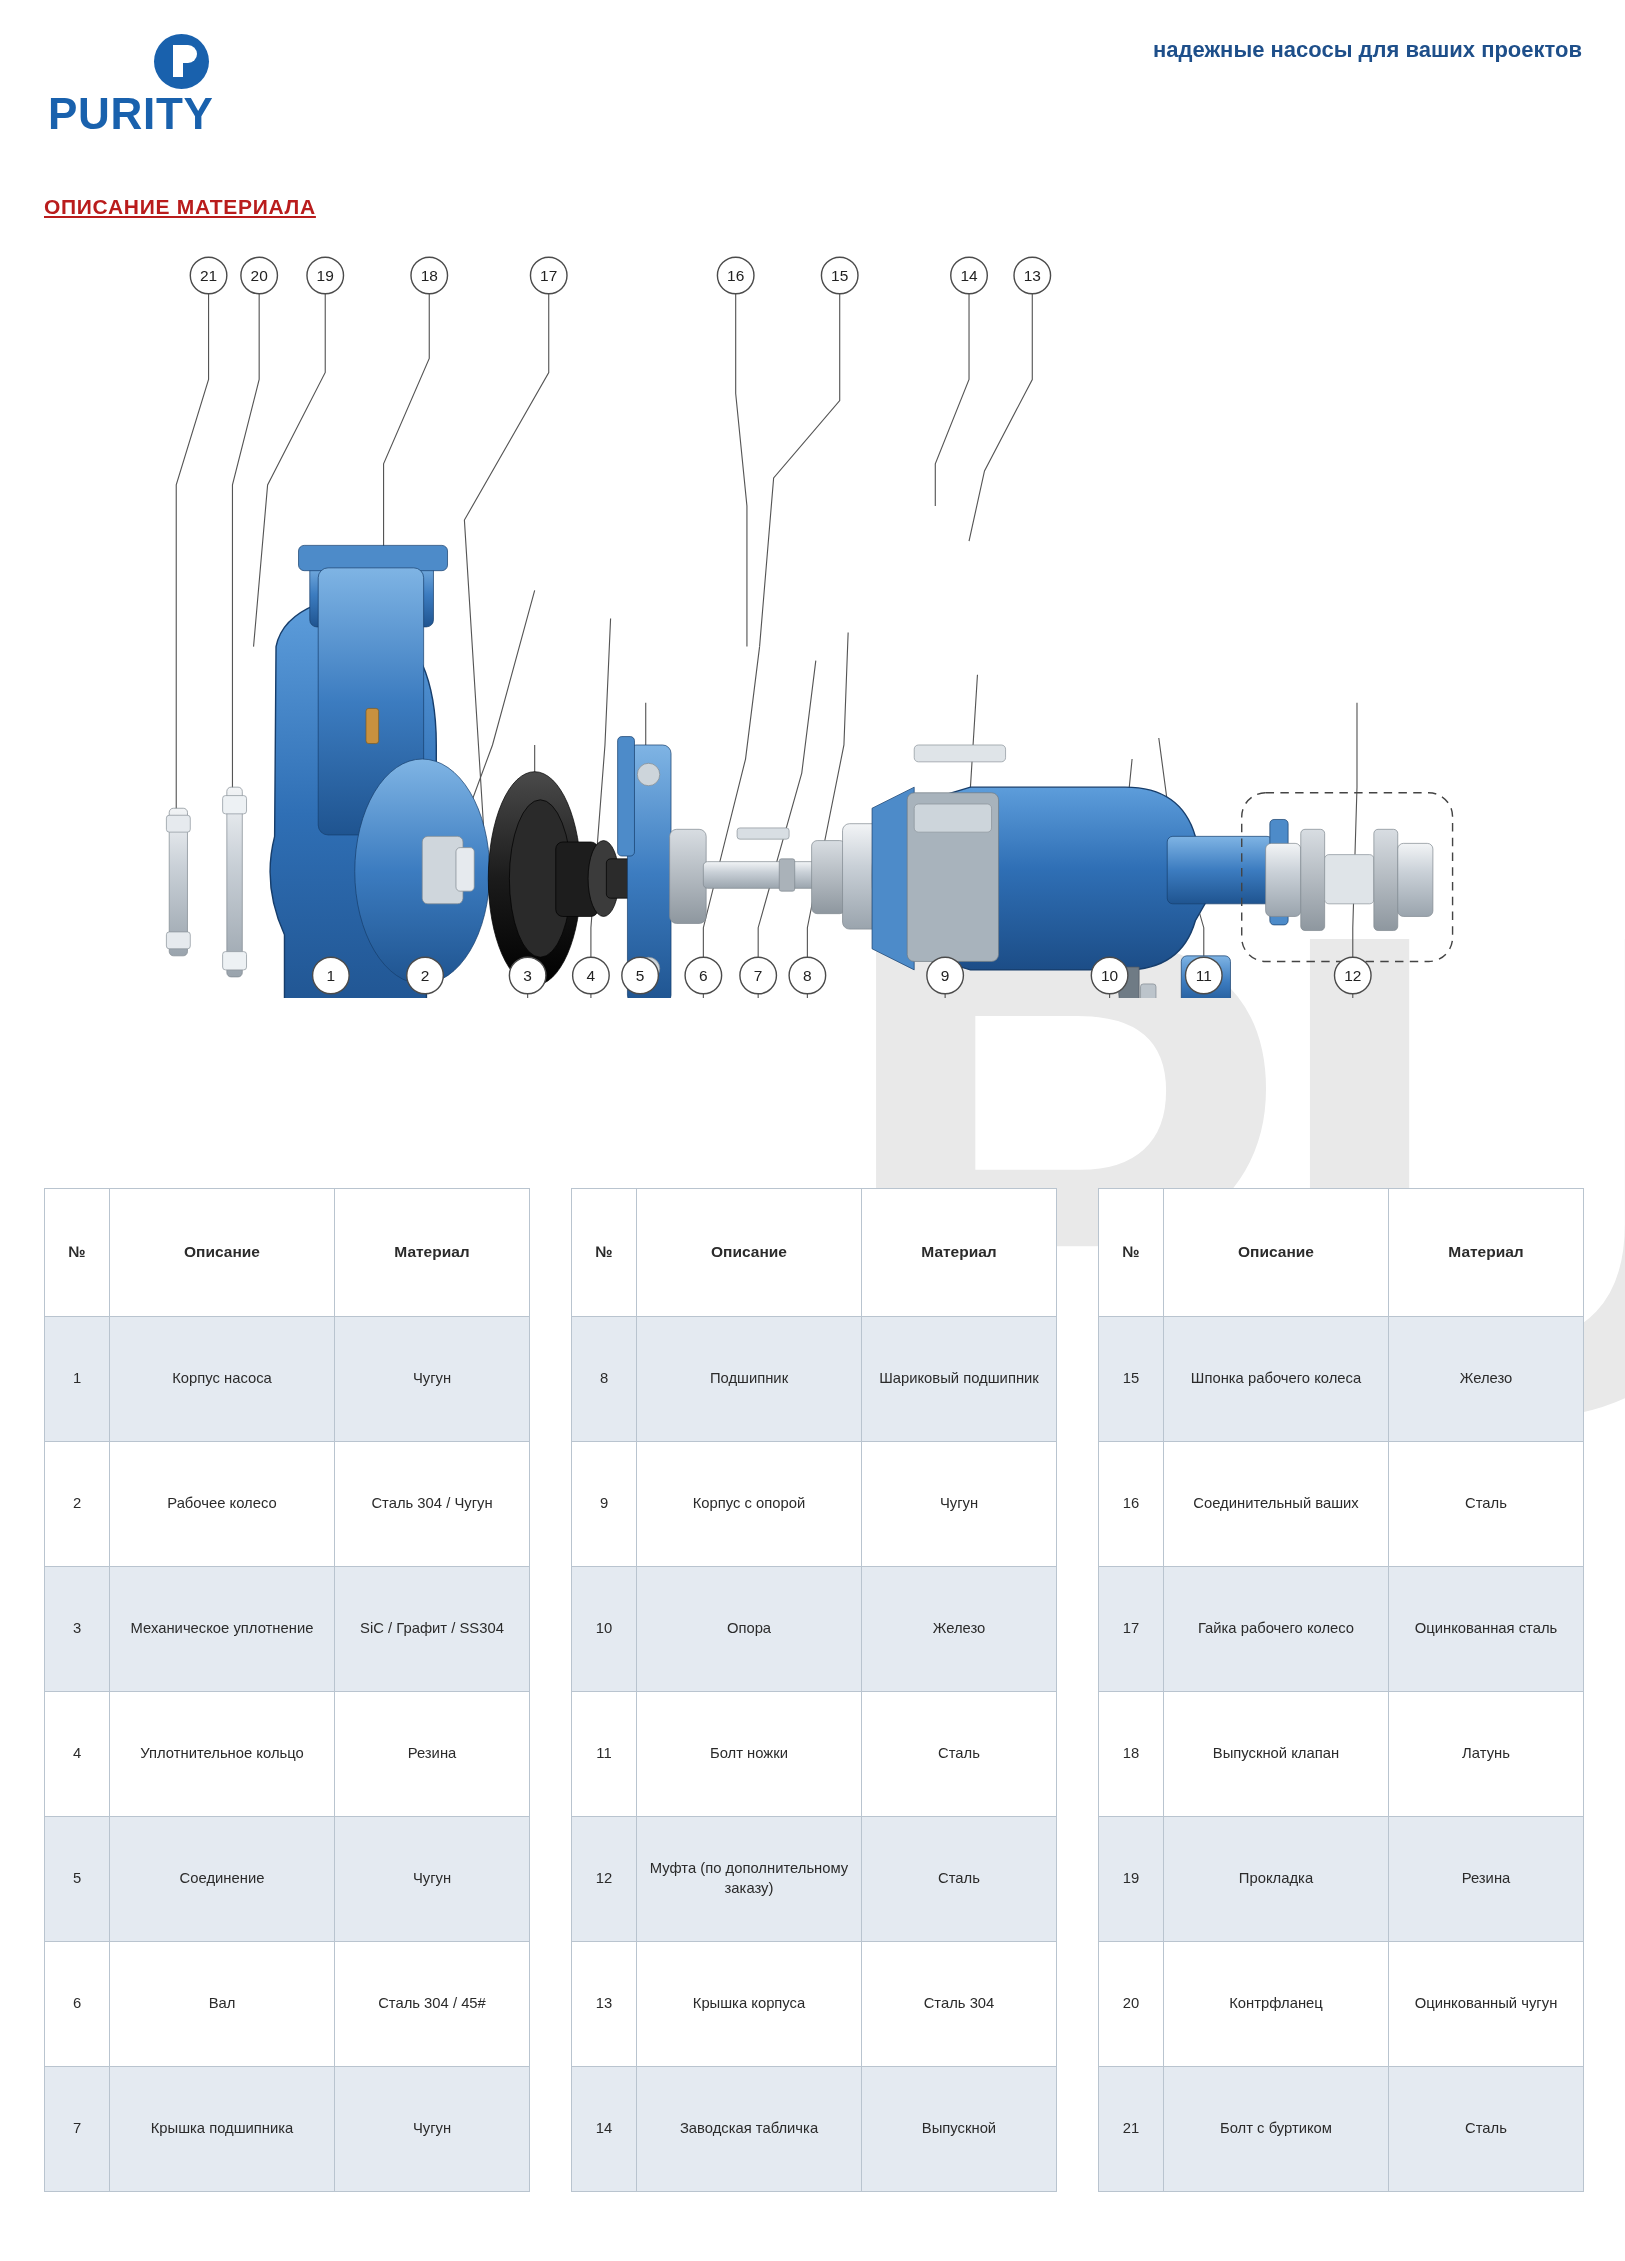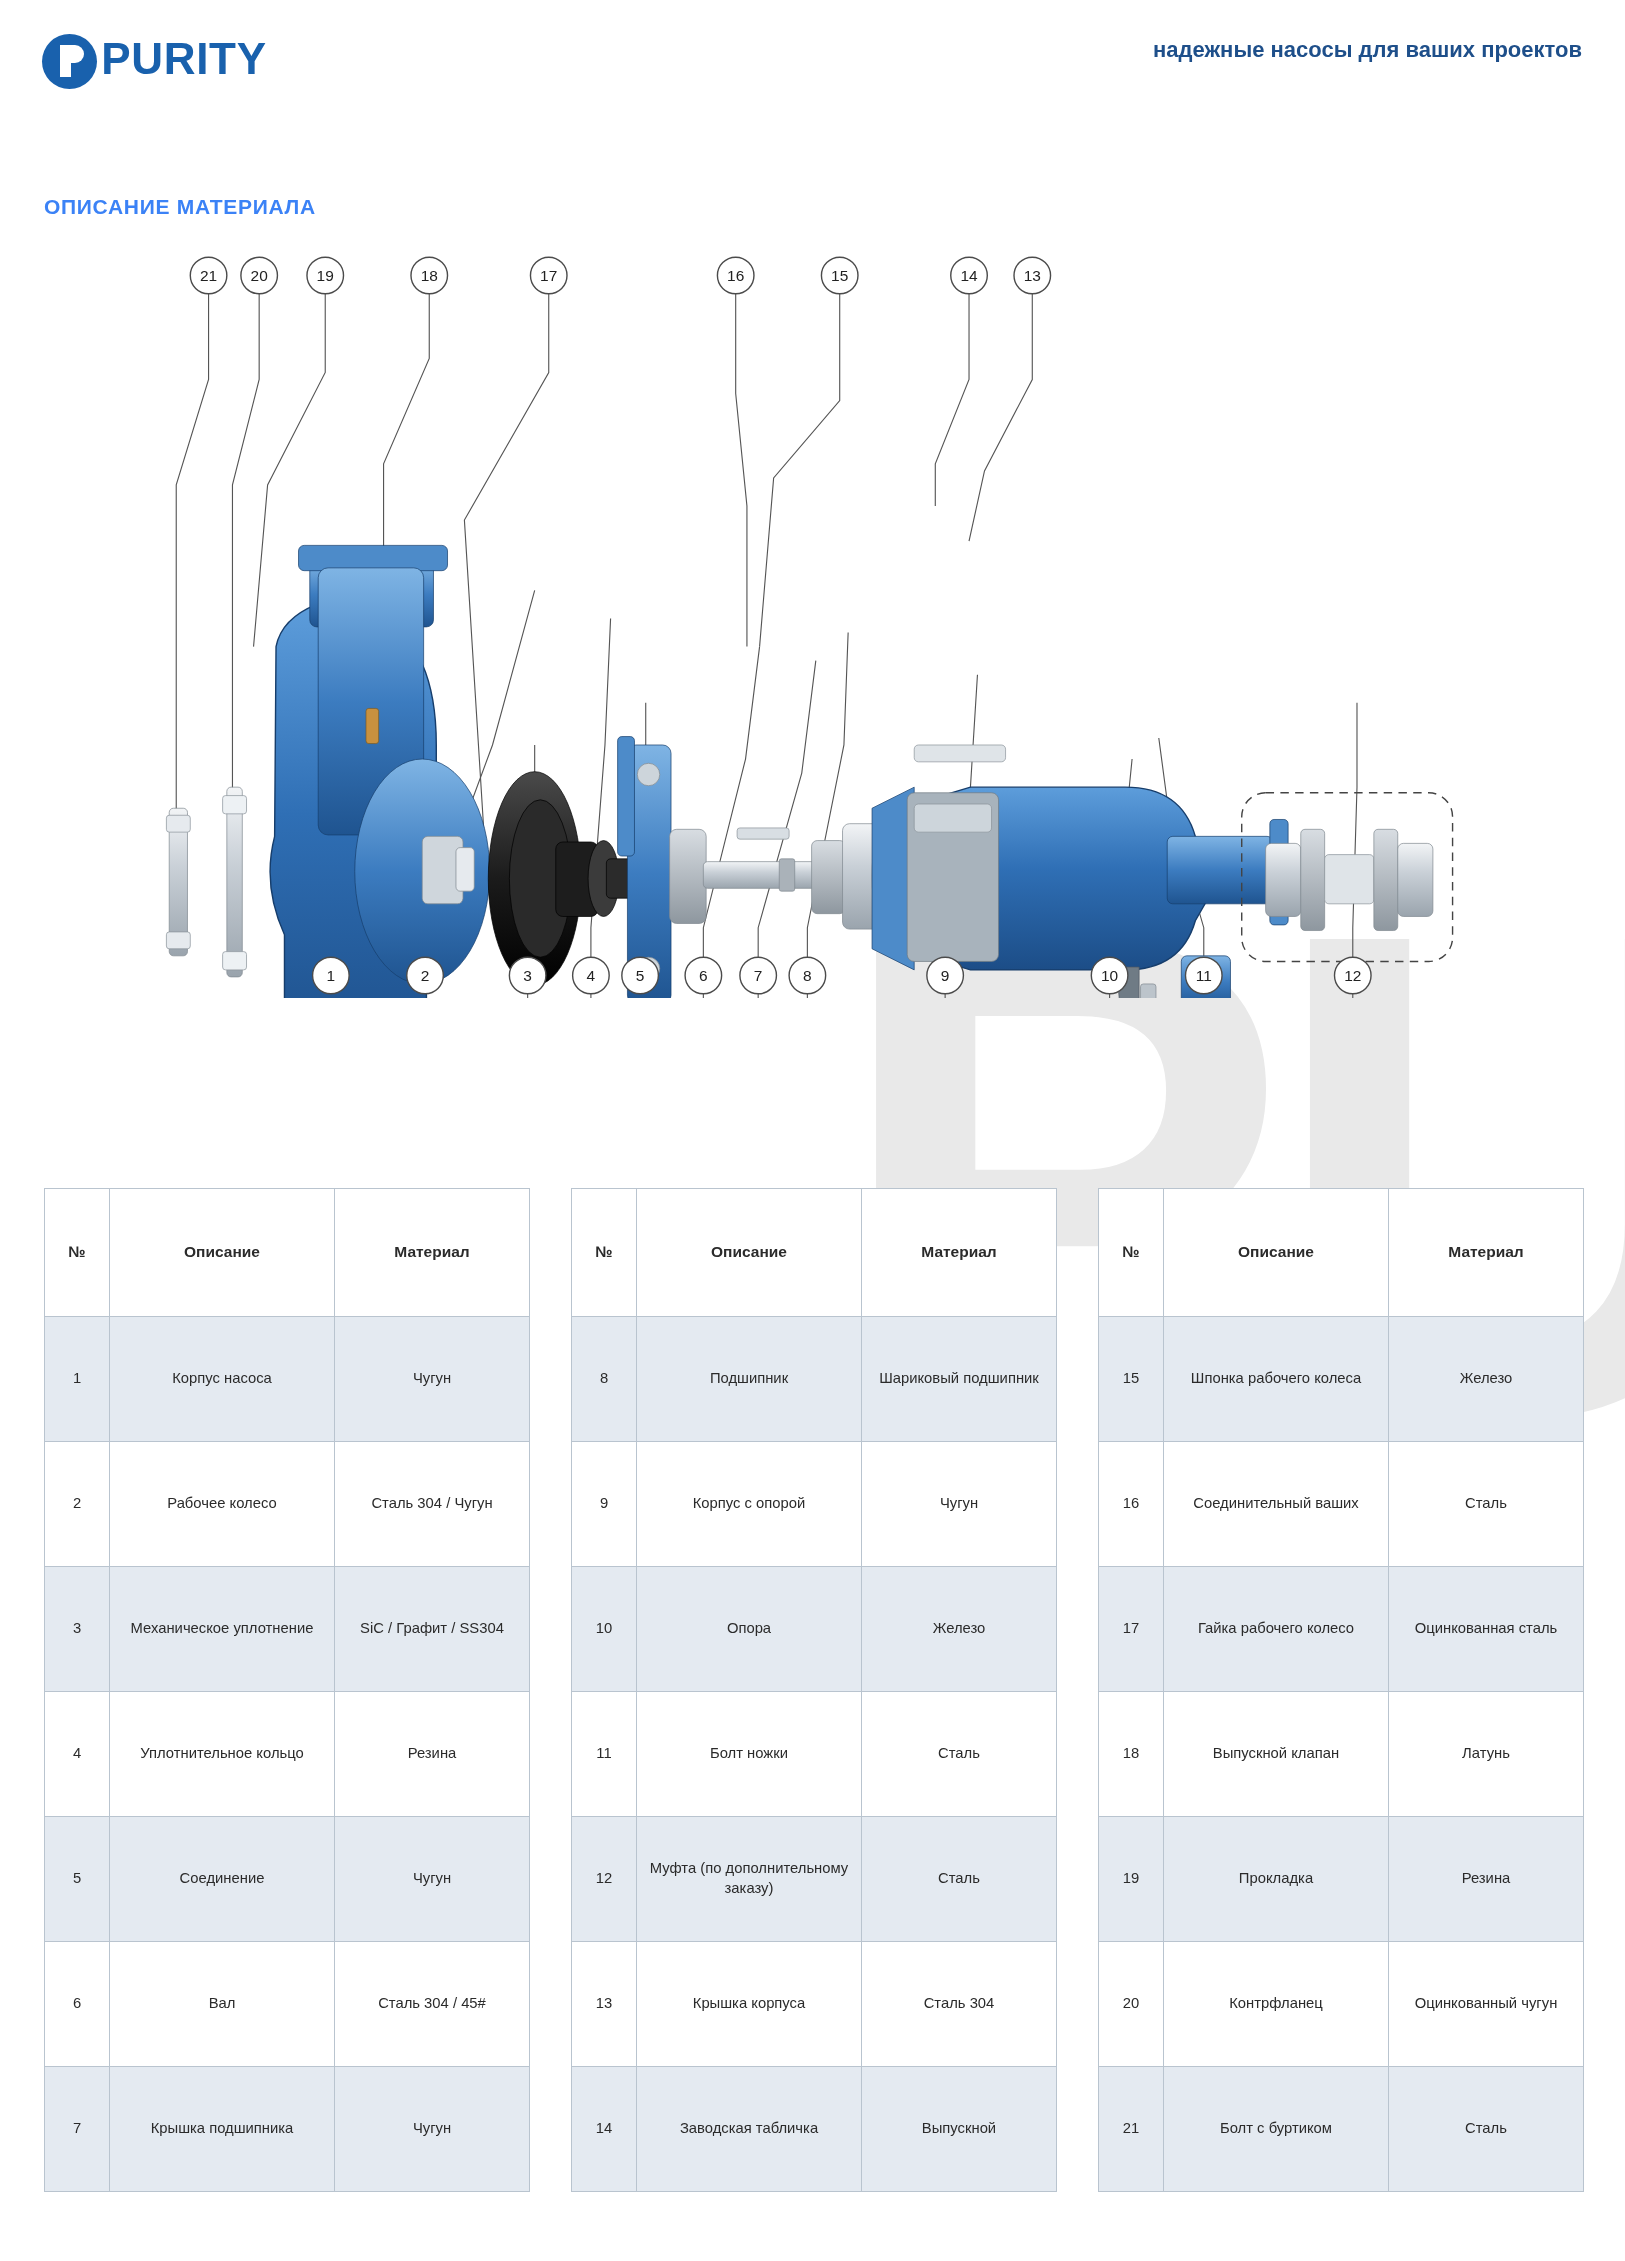--- a/index.html
+++ b/index.html
@@ -37,24 +37,25 @@
   
   .header {
     position: absolute;
     left: 0; top: 0;
     width: 1626px;
     height: 127px;
     z-index: 4;
   }
   .logo {
     position: absolute;
-    left: 42px;
+    left: 48px;
     top: 34px;
     display: flex;
-    align-items: flex-start;
+    align-items: flex-end;
+    flex-direction: column;
   }
   .logo-mark {
     width: 55px;
     height: 55px;
     border-radius: 50%;
     background: #1961ad;
     position: relative;
     margin-right: 4.2px;
   }
   .logo-mark::before {
@@ -87,23 +88,24 @@
     color: #1e4f8a;
     font-weight: bold;
   }
 
   .section-title {
     position: absolute;
     left: 44px;
     top: 195px;
     font-size: 21px;
     font-weight: bold;
-    color: #3b82f6;
+    color: #b91c1c;
     letter-spacing: 0.7px;
     z-index: 4;
+    text-decoration: underline;
   }
 
   
   .diagram {
     position: absolute;
     left: 0;
     top: 253px;
     width: 1626px;
     height: 745px;
     z-index: 3;

